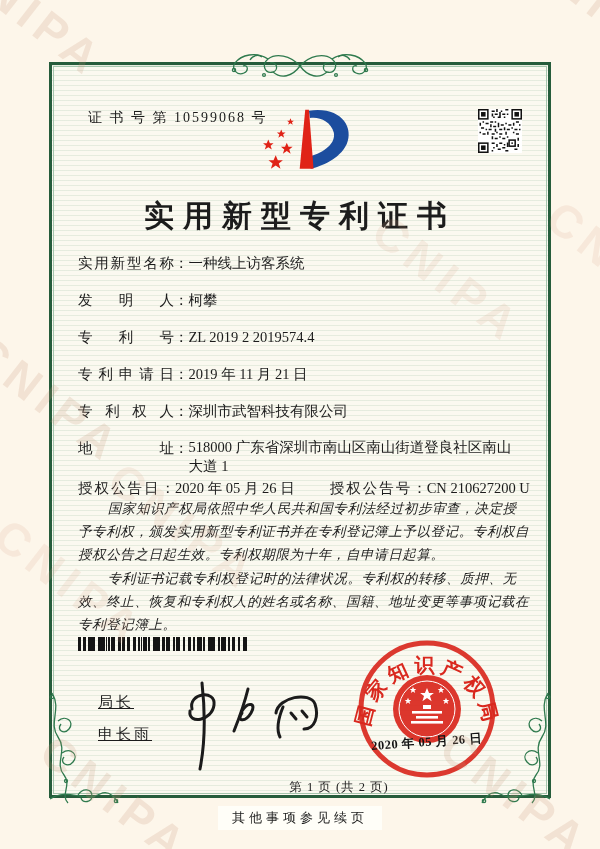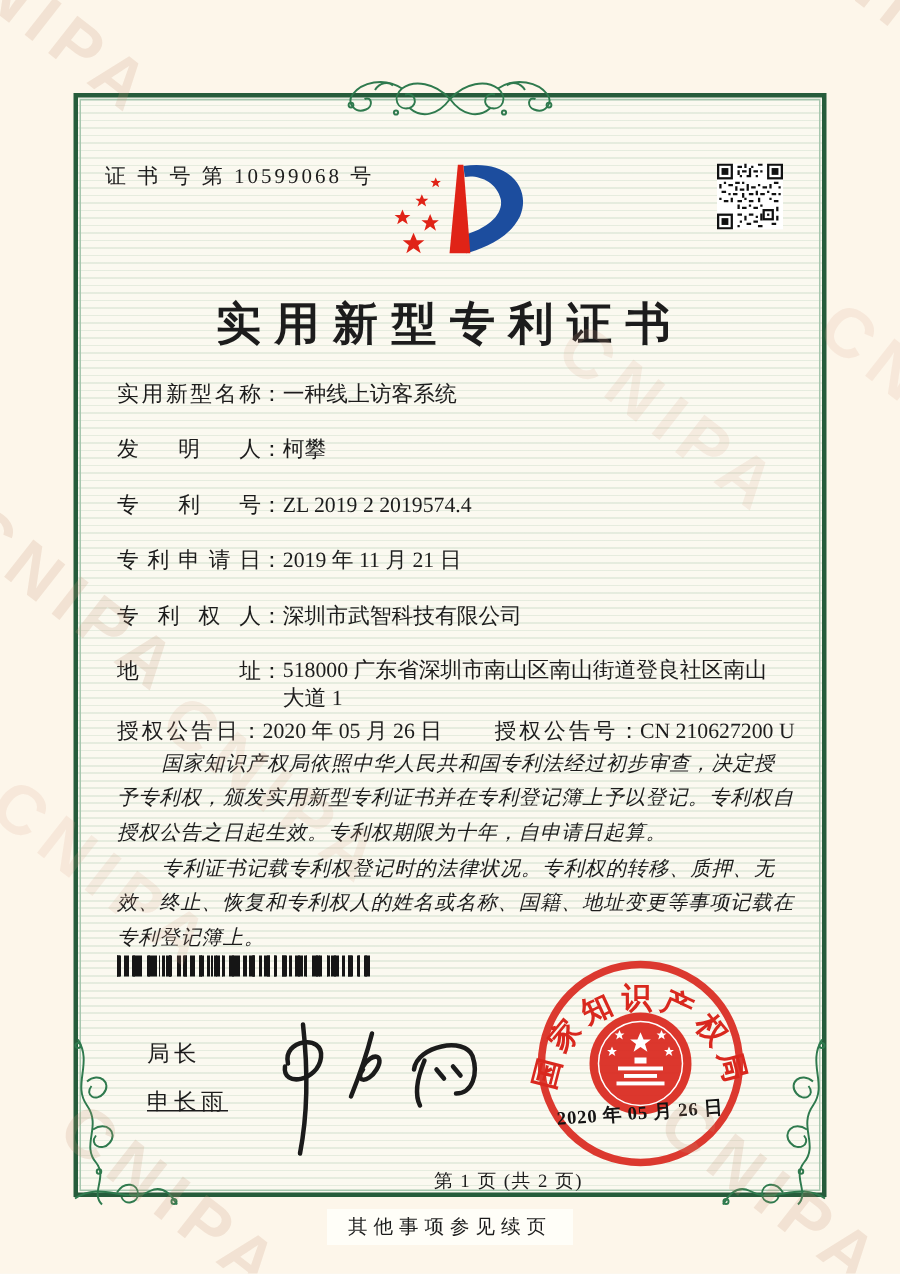--- a/index.html
+++ b/index.html
@@ -28,21 +28,21 @@
   }
   .frame-inner{
     position:absolute;inset:1px;border:1px solid #a6c6ae;pointer-events:none;
   }
   .content{position:absolute;inset:0;z-index:2;}
   
   .header-row{
     position:absolute;left:0;top:0;width:100%;height:120px;
   }
   .cert-no{
-    position:absolute;left:18px;top:44px;font-size:14px;letter-spacing:2px;
+    position:absolute;left:36px;top:44px;font-size:14px;letter-spacing:2px;
   }
   .logo{position:absolute;left:196px;top:30px;width:120px;height:84px;}
   .qr{position:absolute;right:26px;top:44px;width:44px;height:44px;}
   
   .title{
     position:absolute;left:0;top:131px;width:100%;text-align:center;
     font-size:30px;font-weight:bold;letter-spacing:9px;
   }
   
   .fields{position:absolute;left:26px;top:188px;width:452px;font-size:14.5px;}
@@ -65,21 +65,21 @@
   }
   .paras p{margin:0;text-indent:2.2em;}
   
   .barcode{
     position:absolute;left:26px;top:572px;width:170px;height:14px;
     background-image:
       repeating-linear-gradient(90deg,#151515 0 2px,transparent 2px 5px),
       repeating-linear-gradient(90deg,#151515 0 1px,transparent 1px 7px),
       repeating-linear-gradient(90deg,#151515 0 3px,transparent 3px 11px);
   }
-  .sig-title{position:absolute;left:46px;top:628px;font-size:15px;letter-spacing:3px;}
+  .sig-title{position:absolute;left:46px;top:628px;font-size:15px;letter-spacing:3px;text-decoration:underline;}
   .sig-name{position:absolute;left:46px;top:660px;font-size:15px;letter-spacing:3px;text-decoration:underline;}
   .signature{position:absolute;left:112px;top:606px;width:185px;height:105px;}
   .seal{position:absolute;left:300px;top:572px;width:150px;height:150px;}
   .page-no{
     position:absolute;left:0;top:714px;width:100%;text-align:center;
     font-size:12.5px;letter-spacing:1px;padding-left:39px;
   }
   
   .orn-top{position:absolute;left:50%;top:-17px;transform:translateX(-50%);width:160px;height:36px;}
   .orn-bl{position:absolute;left:-10px;bottom:-12px;width:78px;height:116px;}

